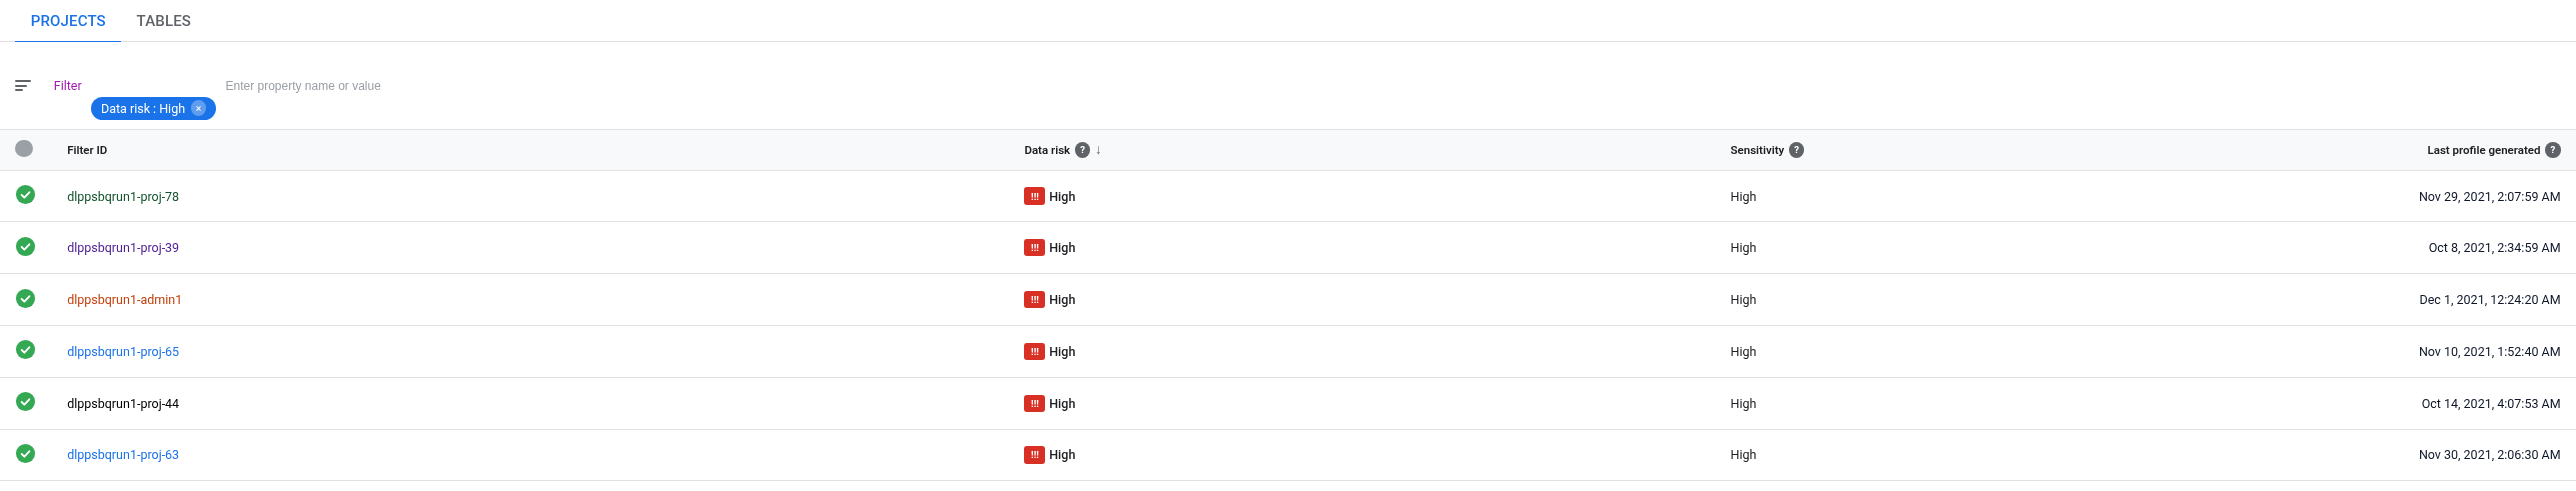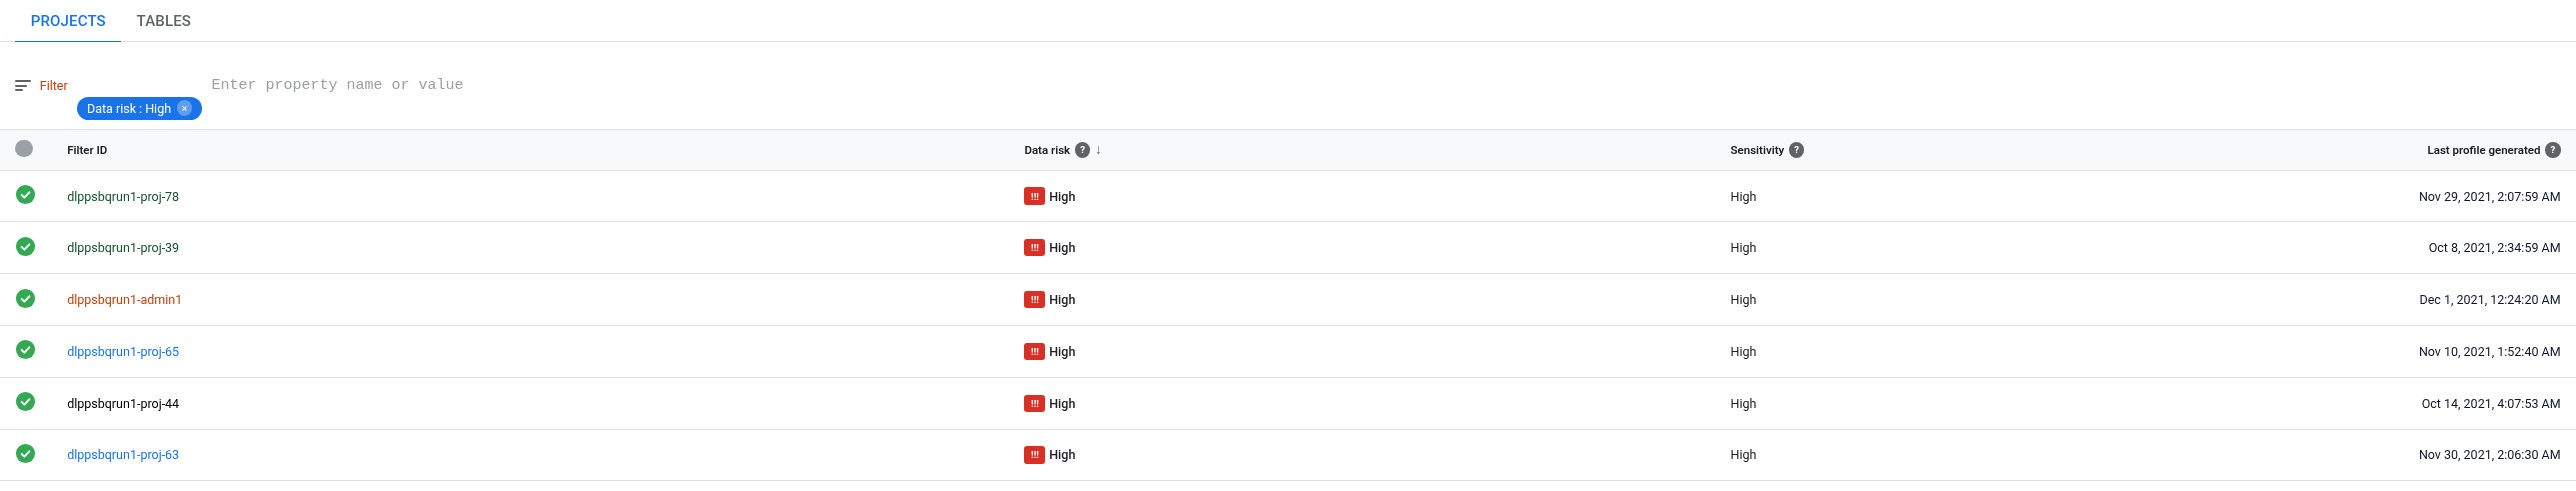--- a/index.html
+++ b/index.html
@@ -28,22 +28,22 @@
     .toolbar {
       display: flex;
       align-items: center;
       padding: 9.6px 15.4px;
       gap: 9.6px;
       border-bottom: 1px solid #e0e0e0;
     }
     .filter-icon-btn {
       display: flex;
       align-items: center;
-      gap: 9px;
-      color: #c2410c;
+      gap: 23px;
+      color: #a21caf;
       font-size: 12.5px;
       cursor: pointer;
     }
     .filter-chip {
       display: flex;
       align-items: center;
       background: #1a73e8;
       color: #fff;
       border-radius: 15.4px;
       padding: 3.8px 9.6px;
@@ -59,25 +59,24 @@
       width: 15.4px;
       height: 15.4px;
       border-radius: 50%;
       background: rgba(255,255,255,0.3);
       font-size: 10.6px;
       cursor: pointer;
     }
     .search-input {
       border: none;
       outline: none;
-      font-size: 15px;
+      font-size: 12px;
       color: #1d4ed8;
       flex: 1;
       min-width: 192px;
-      font-family: Liberation Mono, monospace;
     }
     .search-input::placeholder { color: #9aa0a6; }
 
     .table-container {
       width: 100%;
     }
     table {
       width: 100%;
       border-collapse: collapse;
       font-size: 12.5px;
@@ -242,21 +241,21 @@
               <span>High</span>
             </span></td>
           <td class="col-sensitivity">High</td>
           <td class="col-profile">Nov 29, 2021, 2:07:59 AM</td>
         </tr>
         <tr>
           <td class="col-checkbox"><svg width="21" height="21" viewBox="0 0 22 22" fill="none" xmlns="http://www.w3.org/2000/svg">
               <circle cx="11" cy="11" r="10" fill="#34a853"></circle>
               <path d="M7 11.5l2.8 2.8 5.2-5.6" stroke="#fff" stroke-width="2" stroke-linecap="round" stroke-linejoin="round"></path>
             </svg></td>
-          <td class="col-project" style="color: #14532d; cursor: pointer;">dlppsbqrun1-proj-39</td>
+          <td class="col-project" style="color: #4c1d95; cursor: pointer;">dlppsbqrun1-proj-39</td>
           <td class="col-risk"><span class="risk-badge">
               <span class="risk-icon">!!!</span>
               <span>High</span>
             </span></td>
           <td class="col-sensitivity">High</td>
           <td class="col-profile">Oct 8, 2021, 2:34:59 AM</td>
         </tr>
         <tr>
           <td class="col-checkbox"><svg width="21" height="21" viewBox="0 0 22 22" fill="none" xmlns="http://www.w3.org/2000/svg">
               <circle cx="11" cy="11" r="10" fill="#34a853"></circle>

